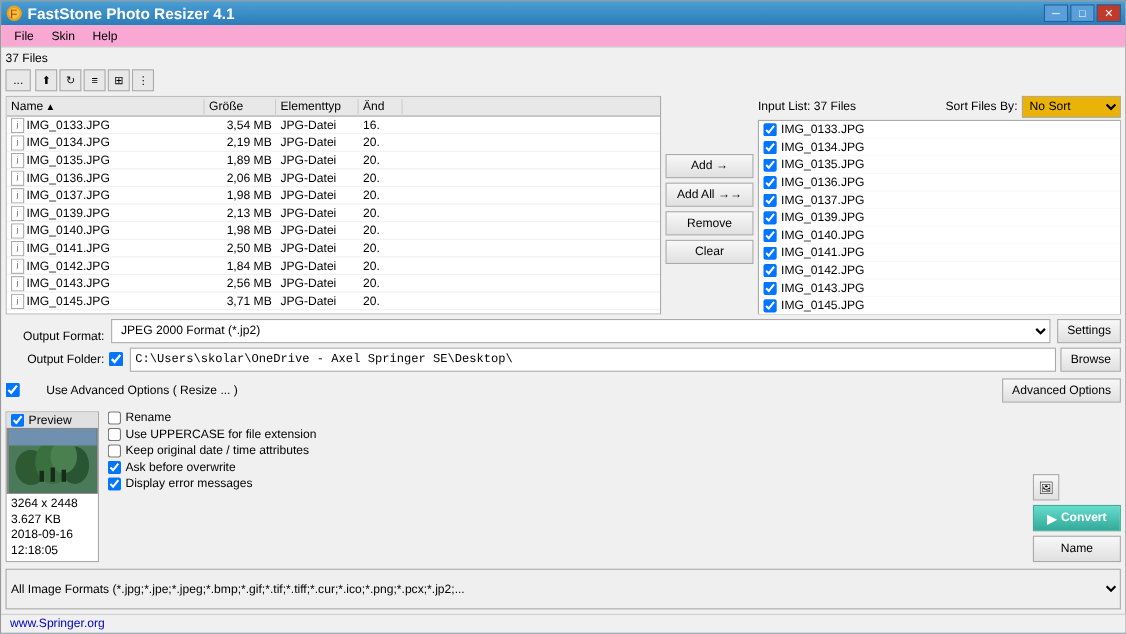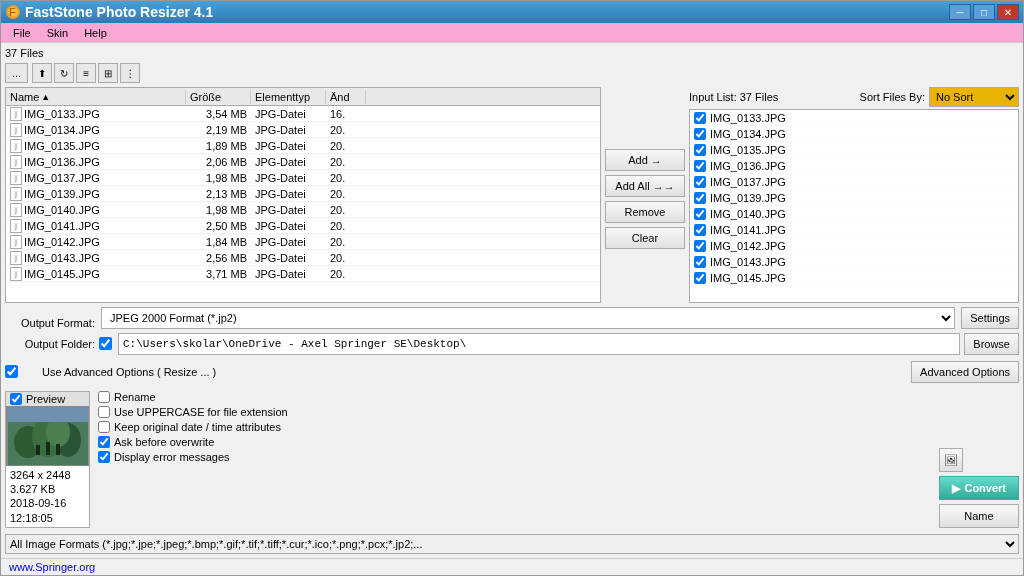--- a/index.html
+++ b/index.html
@@ -524,21 +524,21 @@
                 <span>Convert</span>
               </button>
               <button class="close-btn">Name</button>
             </div>
 
           </div>
         </div>
       </div>
 
       <div style="display:flex; align-items:center; gap:4px; margin-top:2px;">
-        <select style="flex:1; height:20px; border:1px solid #aaa; font-size:11px;" id="file-filter-select">
+        <select style="flex:1; height:37px; border:1px solid #aaa; font-size:11px;" id="file-filter-select">
         <option value="All Image Formats (*.jpg;*.jpe;*.jpeg;*.bmp;*.gif;*.tif;*.tiff;*.cur;*.ico;*.png;*.pcx;*.jp2;...">All Image Formats (*.jpg;*.jpe;*.jpeg;*.bmp;*.gif;*.tif;*.tiff;*.cur;*.ico;*.png;*.pcx;*.jp2;...</option></select>
       </div>
 
     </div>
 
   </div>
 
   <div class="status-bar">
     <span>www.Springer.org</span>
   </div>

